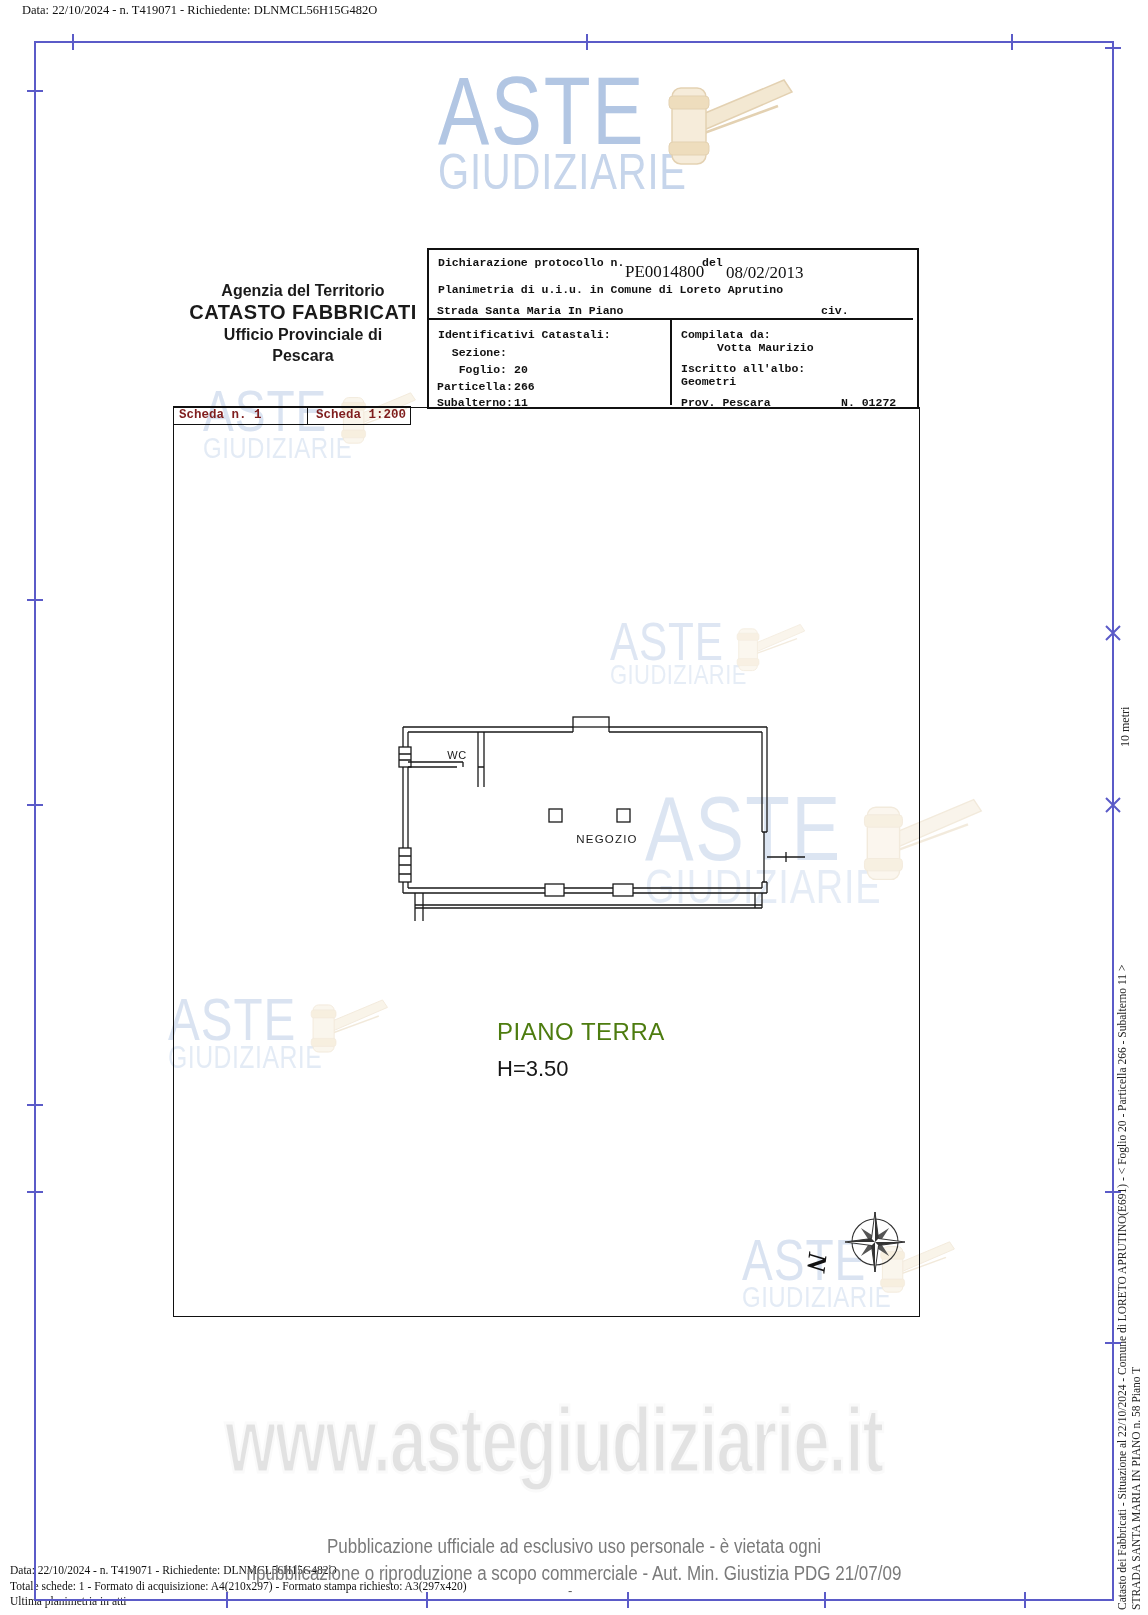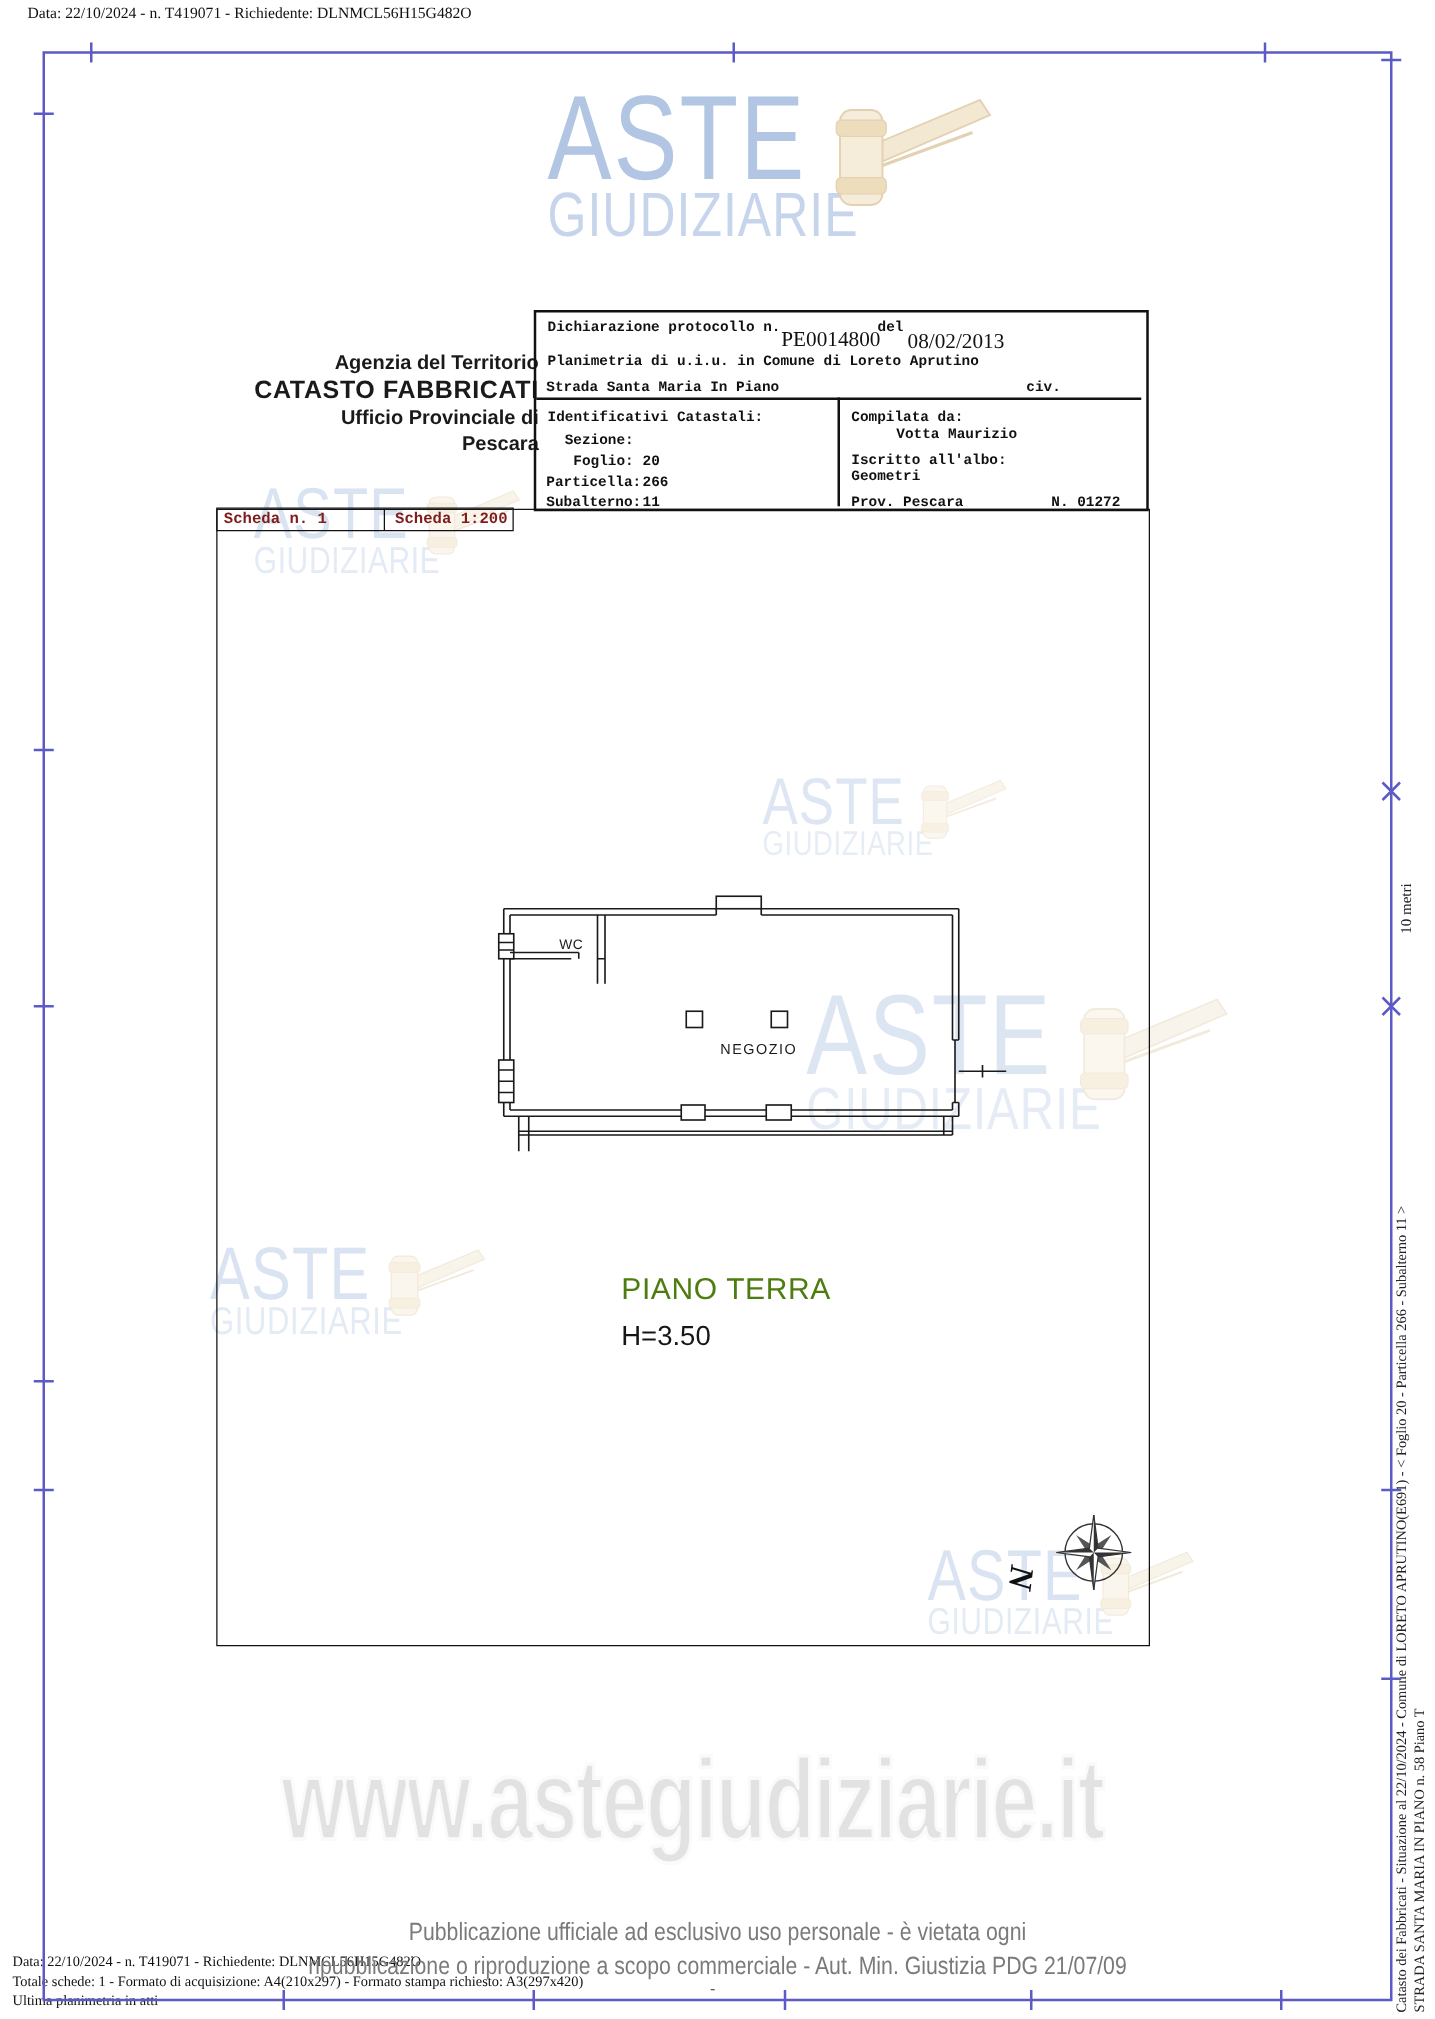--- a/index.html
+++ b/index.html
@@ -17,21 +17,21 @@
   .aste-line2{font-size:50px;line-height:1;font-weight:400;letter-spacing:1px;margin-top:-4px;
               color:#c3d3ea;transform:scaleX(.8);transform-origin:0 0;white-space:nowrap;}
   .gavel{position:absolute;left:198px;top:-4px;}
   .wm{opacity:.45;}
 
   
   .meta{font-family:"Liberation Serif",serif;font-size:12.5px;color:#111;white-space:nowrap;z-index:6;}
   .meta-sm{font-family:"Liberation Serif",serif;font-size:11.5px;color:#111;white-space:nowrap;z-index:6;}
 
   
-  #agency{left:175px;top:280px;width:256px;text-align:right;z-index:5;color:#1a1a1a;}
+  #agency{left:175px;top:280px;width:256px;text-align:center;z-index:5;color:#1a1a1a;}
   #agency .a1{font-size:16px;font-weight:bold;line-height:21px;}
   #agency .a2{font-size:20px;font-weight:bold;line-height:23px;letter-spacing:.5px;}
 
   
   #scheda-box{left:173px;top:406px;width:236px;height:17px;border:1.6px solid #111;
               display:flex;z-index:5;font-family:"Liberation Mono","DejaVu Sans Mono",monospace;
               font-size:12.5px;font-weight:bold;color:#7f1d1d;}
   #scheda-box .c1{width:128px;border-right:1.6px solid #111;padding:1px 0 0 5px;}
   #scheda-box .c2{flex:1;padding:1px 0 0 8px;}
 

